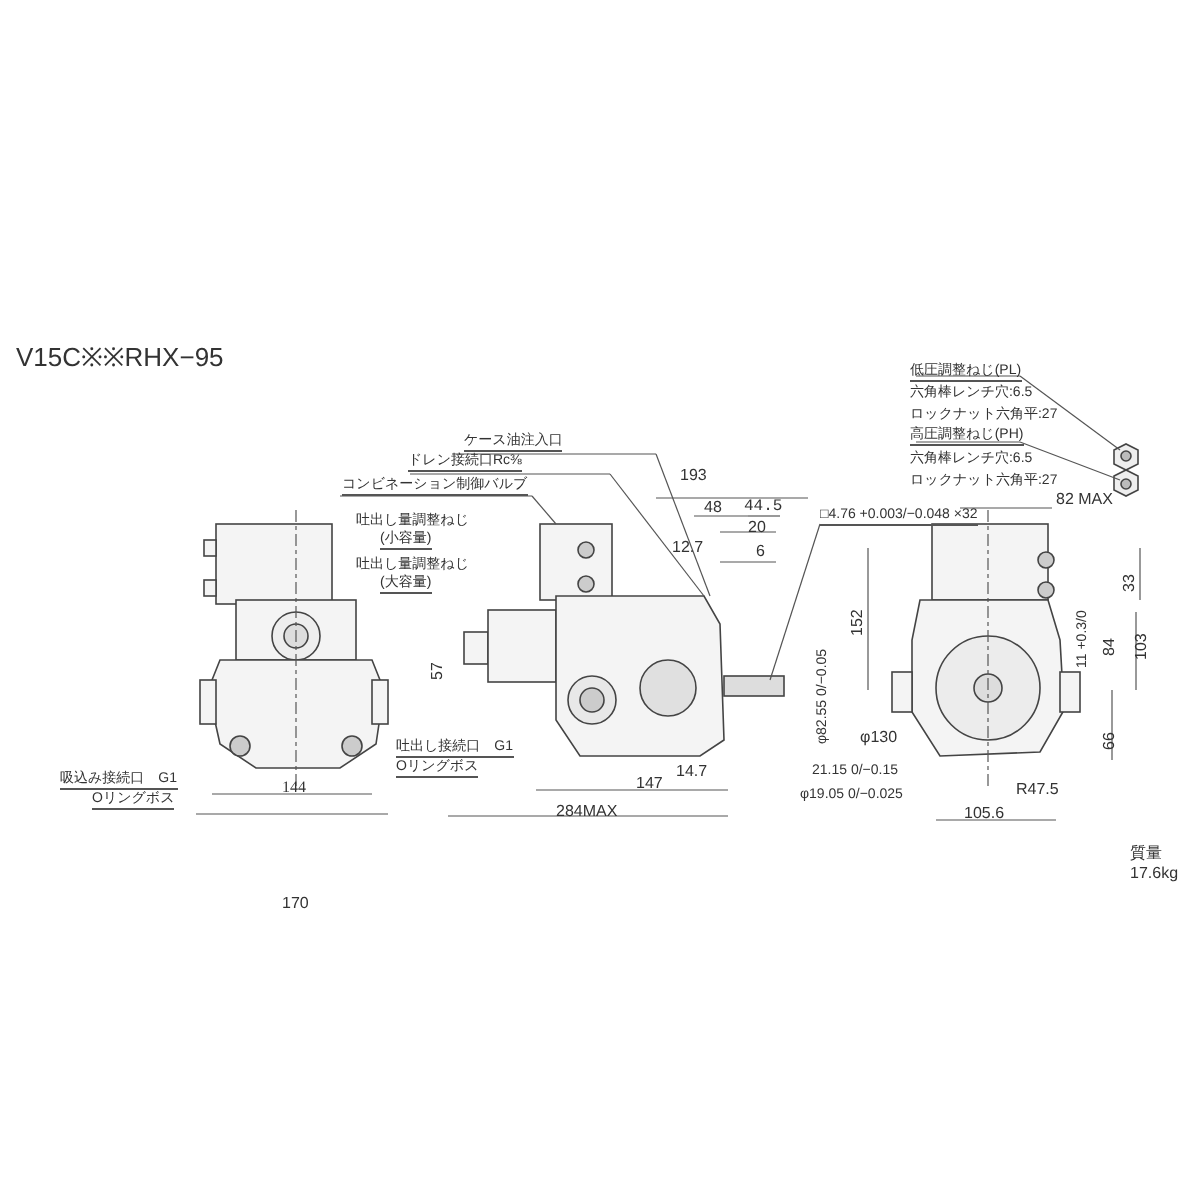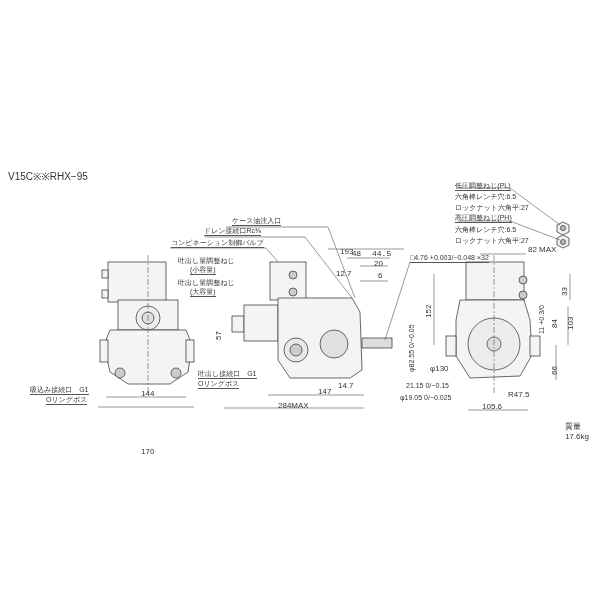--- a/index.html
+++ b/index.html
@@ -1,20 +1,20 @@
 <!DOCTYPE html>
 <html><head>
 <meta charset="utf-8">
 <style>
   html, body { margin:0; padding:0; background:#ffffff; }
   body { width:600px; height:600px; position:relative; overflow:hidden;
          font-family:"Liberation Sans", sans-serif; color:#333; }
   .lbl { position:absolute; font-size:7px; color:#333; white-space:nowrap; line-height:1; }
   .ul { border-bottom:0.8px solid #555; padding-bottom:1px; }
-  .title { position:absolute; left:8px; top:169px; font-size:10px; color:#333; }
+  .title { position:absolute; left:8px; top:169px; font-size:13px; color:#333; }
   .dim { position:absolute; font-size:8px; color:#333; white-space:nowrap; line-height:1; }
   .vdim { position:absolute; font-size:8px; color:#333; transform:rotate(-90deg); transform-origin:left top; white-space:nowrap; }
   svg { position:absolute; left:0; top:0; }
   .weight { position:absolute; left:565px; top:421px; font-size:8px; color:#333; }
 </style>
 </head>
 <body>
 
 <div class="title">V15C※※RHX−95</div>
 
@@ -109,28 +109,28 @@
 <div class="lbl ul" style="left:198px;top:380px;">Oリングボス</div>
 
 <div class="lbl ul" style="left:455px;top:182px;">低圧調整ねじ(PL)</div>
 <div class="lbl" style="left:455px;top:193px;">六角棒レンチ穴:6.5</div>
 <div class="lbl" style="left:455px;top:204px;">ロックナット六角平:27</div>
 <div class="lbl ul" style="left:455px;top:214px;">高圧調整ねじ(PH)</div>
 <div class="lbl" style="left:455px;top:226px;">六角棒レンチ穴:6.5</div>
 <div class="lbl" style="left:455px;top:237px;">ロックナット六角平:27</div>
 <div class="lbl ul" style="left:410px;top:254px;">□4.76 +0.003/−0.048 ×32</div>
 
-<div class="dim" style="left:340px;top:248px;">193</div>
+<div class="dim" style="left:340px;top:234px;">193</div>
 <div class="dim" style="left:352px;top:250px;">48</div>
 <div class="dim" style="left:372px;top:250px;font-family:Liberation Mono, monospace;">44.5</div>
 <div class="dim" style="left:374px;top:260px;">20</div>
 <div class="dim" style="left:336px;top:270px;">12.7</div>
 <div class="dim" style="left:378px;top:272px;">6</div>
 <div class="vdim" style="left:214px;top:340px;">57</div>
-<div class="dim" style="left:141px;top:390px;">144</div>
+<div class="dim" style="left:141px;top:390px;font-family:Liberation Serif, serif;">144</div>
 <div class="dim" style="left:141px;top:400px;margin-top:48px;">170</div>
 <div class="dim" style="left:318px;top:388px;">147</div>
 <div class="dim" style="left:338px;top:382px;">14.7</div>
 <div class="dim" style="left:278px;top:402px;">284MAX</div>
 <div class="dim" style="left:492px;top:246px;padding-left:36px;">82 MAX</div>
 <div class="vdim" style="left:560px;top:296px;">33</div>
 <div class="vdim" style="left:424px;top:318px;">152</div>
 <div class="vdim" style="left:566px;top:330px;">103</div>
 <div class="vdim" style="left:550px;top:328px;">84</div>
 <div class="vdim" style="left:538px;top:334px;font-size:7px;">11 +0.3/0</div>

